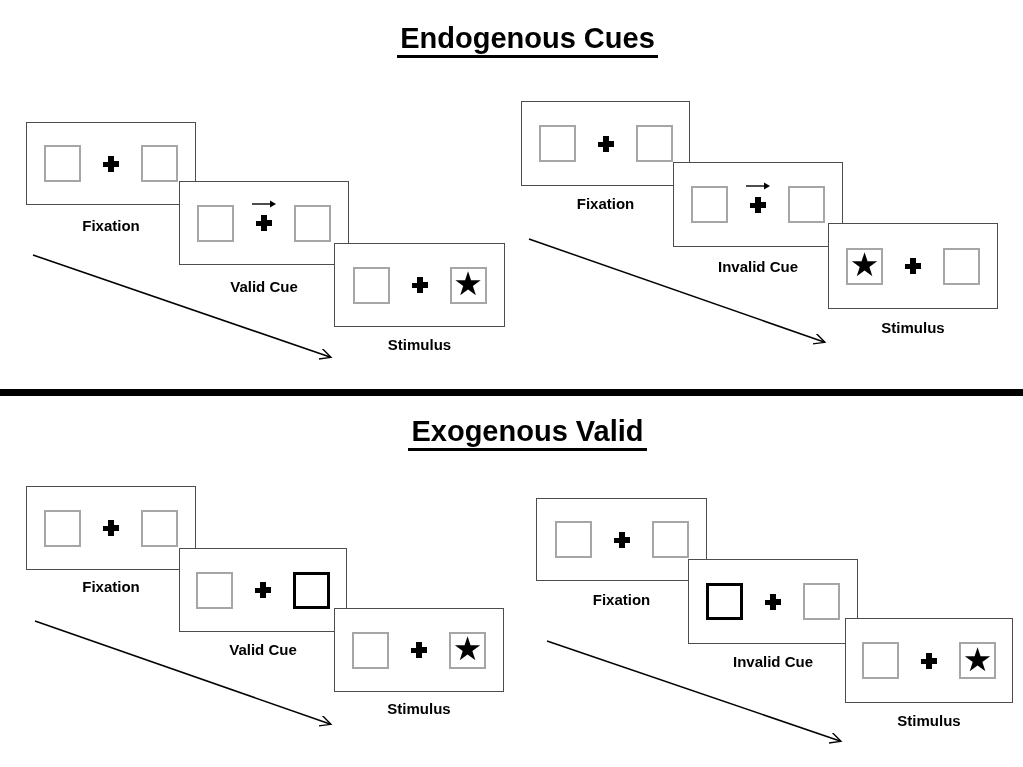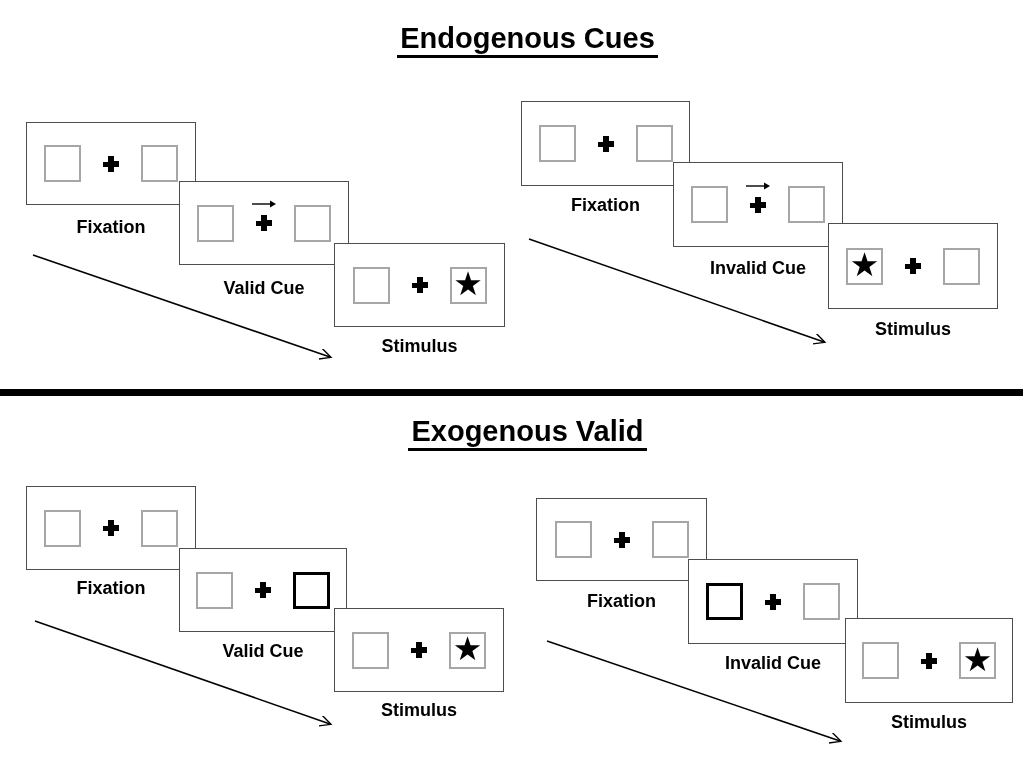--- a/index.html
+++ b/index.html
@@ -22,21 +22,21 @@
          display:flex;align-items:center;justify-content:center;gap:17px;}
   .z2{z-index:2}.z3{z-index:3}.z4{z-index:4}
   .sq{width:37px;height:37px;box-sizing:border-box;border:2px solid #a6a6a6;background:#fff;
       display:flex;align-items:center;justify-content:center;}
   .sq.bold{border:3px solid #000;}
   .sq.has-star{font-size:33px;line-height:1;color:#000;padding-bottom:3px;}
   .mid{position:relative;display:flex;align-items:center;justify-content:center;width:26px;}
   .cue-arrow{display:none;position:absolute;top:-15px;left:50%;transform:translateX(-50%);}
   .show-cue-arrow .cue-arrow{display:block;}
   
-  .plabel{position:absolute;text-align:center;font-weight:bold;font-size:18px;z-index:2;}
+  .plabel{position:absolute;text-align:center;font-weight:bold;font-size:15px;z-index:2;}
   
   #p-ev-fix{left:26px;top:122px;width:170px;height:83px;}
   #l-ev-fix{left:26px;top:217px;width:170px;}
   #p-ev-cue{left:179px;top:181px;width:170px;height:84px;}
   #l-ev-cue{left:179px;top:278px;width:170px;}
   #p-ev-stim{left:334px;top:243px;width:171px;height:84px;}
   #l-ev-stim{left:334px;top:336px;width:171px;}
   
   #p-ei-fix{left:521px;top:101px;width:169px;height:85px;}
   #l-ei-fix{left:521px;top:195px;width:169px;}

